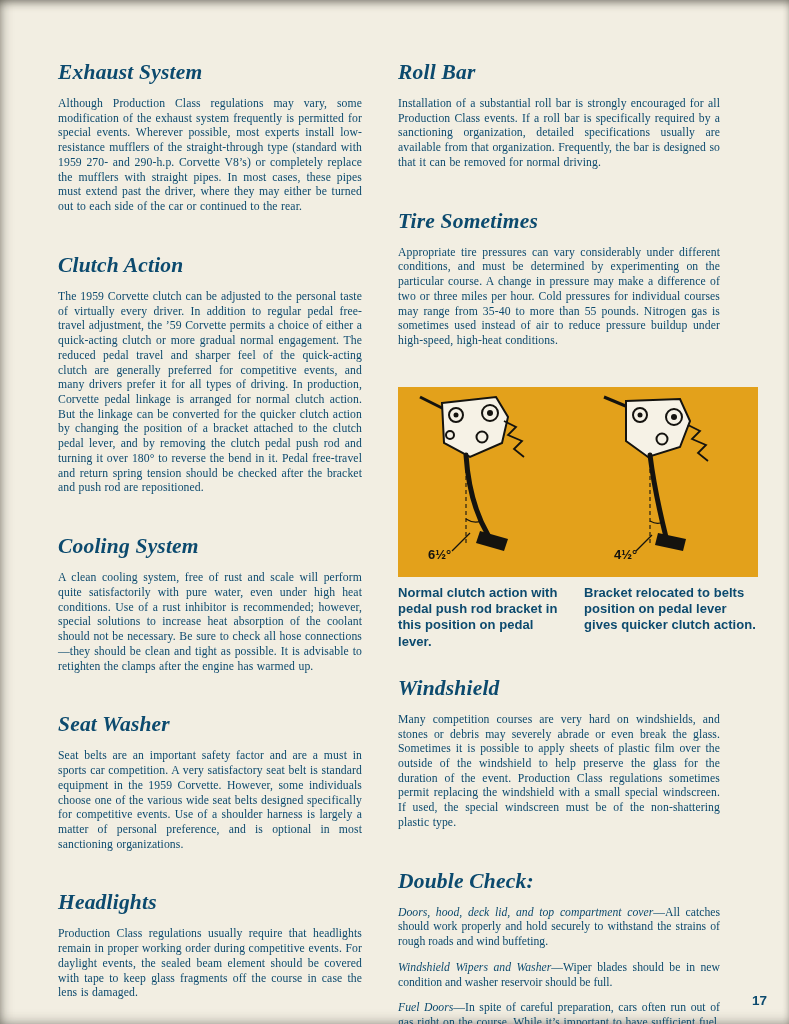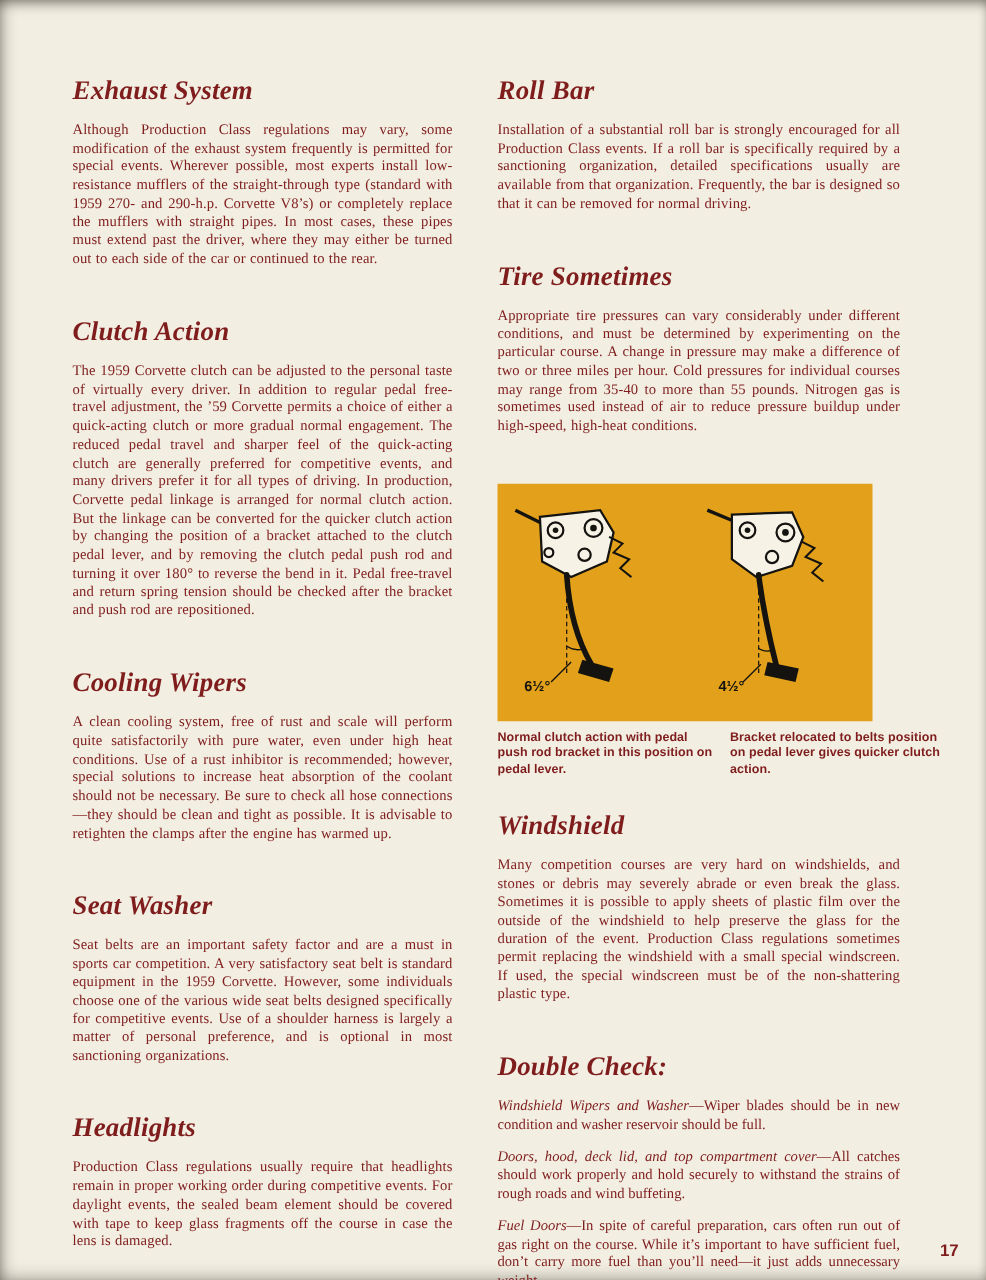--- a/index.html
+++ b/index.html
@@ -7,21 +7,21 @@
     position:relative;
     width:789px;height:1024px;
     margin:0 auto;
     background:#f2eee2;
     box-shadow:
       inset 0 7px 9px -4px rgba(55,52,44,.55),
       inset 9px 0 12px -7px rgba(55,52,44,.40),
       inset -4px 0 8px -6px rgba(55,52,44,.25),
       inset 0 -9px 12px -7px rgba(55,52,44,.35);
     overflow:hidden;
-    color:#7f1d1d;
+    color:#0c4a6e;
     font-family:"Liberation Serif","DejaVu Serif",serif;
   }
   .columns{
     display:flex;
     padding:60px 14px 0 58px;
     gap:36px;
   }
   .col-left{width:304px;flex:none;}
   .col-right{width:322px;flex:none;}
   section{margin:0 0 38px 0;}
@@ -37,39 +37,39 @@
     margin:0;
     font-size:11.7px;
     line-height:1.26;
     text-align:justify;
     letter-spacing:.1px;
     word-spacing:.4px;
   }
   
   figure.clutch-figure{margin:0 0 26px 0;width:372px;}
   .diagram-panel{
-    width:300px;height:190px;
+    width:360px;height:190px;
     background:#e3a11b;
     display:flex;
     justify-content:space-around;
-    align-items:center;
+    align-items:flex-start;
     padding-top:4px;
     box-sizing:border-box;
   }
   .captions{
     display:flex;
     gap:14px;
     margin-top:8px;
   }
   .captions p{
     margin:0;
     width:172px;
     font-family:"Liberation Sans","DejaVu Sans",sans-serif;
     font-weight:700;
-    font-size:10px;
+    font-size:13px;
     line-height:1.25;
     letter-spacing:.05px;
   }
   .dc-item{
     margin:0 0 11px 0;
     font-size:11.7px;
     line-height:1.26;
     text-align:justify;
   }
   .dc-item em{font-style:italic;}
@@ -94,21 +94,21 @@
     <div class="col-left">
       <section>
         <h2>Exhaust System</h2>
         <p class="body">Although Production Class regulations may vary, some modification of the exhaust system frequently is permitted for special events. Wherever possible, most experts install low-resistance mufflers of the straight-through type (standard with 1959 270- and 290-h.p. Corvette V8’s) or completely replace the mufflers with straight pipes. In most cases, these pipes must extend past the driver, where they may either be turned out to each side of the car or continued to the rear.</p>
       </section>
       <section>
         <h2>Clutch Action</h2>
         <p class="body">The 1959 Corvette clutch can be adjusted to the personal taste of virtually every driver. In addition to regular pedal free-travel adjustment, the ’59 Corvette permits a choice of either a quick-acting clutch or more gradual normal engagement. The reduced pedal travel and sharper feel of the quick-acting clutch are generally preferred for competitive events, and many drivers prefer it for all types of driving. In production, Corvette pedal linkage is arranged for normal clutch action. But the linkage can be converted for the quicker clutch action by changing the position of a bracket attached to the clutch pedal lever, and by removing the clutch pedal push rod and turning it over 180° to reverse the bend in it. Pedal free-travel and return spring tension should be checked after the bracket and push rod are repositioned.</p>
       </section>
       <section>
-        <h2>Cooling Wipers</h2>
+        <h2>Cooling System</h2>
         <p class="body">A clean cooling system, free of rust and scale will perform quite satisfactorily with pure water, even under high heat conditions. Use of a rust inhibitor is recommended; however, special solutions to increase heat absorption of the coolant should not be necessary. Be sure to check all hose connections—they should be clean and tight as possible. It is advisable to retighten the clamps after the engine has warmed up.</p>
       </section>
       <section>
         <h2>Seat Washer</h2>
         <p class="body">Seat belts are an important safety factor and are a must in sports car competition. A very satisfactory seat belt is standard equipment in the 1959 Corvette. However, some individuals choose one of the various wide seat belts designed specifically for competitive events. Use of a shoulder harness is largely a matter of personal preference, and is optional in most sanctioning organizations.</p>
       </section>
       <section>
         <h2>Headlights</h2>
         <p class="body">Production Class regulations usually require that headlights remain in proper working order during competitive events. For daylight events, the sealed beam element should be covered with tape to keep glass fragments off the course in case the lens is damaged.</p>
       </section>
@@ -172,22 +172,22 @@
         </div>
       </figure>
 
       <section>
         <h2>Windshield</h2>
         <p class="body">Many competition courses are very hard on windshields, and stones or debris may severely abrade or even break the glass. Sometimes it is possible to apply sheets of plastic film over the outside of the windshield to help preserve the glass for the duration of the event. Production Class regulations sometimes permit replacing the windshield with a small special windscreen. If used, the special windscreen must be of the non-shattering plastic type.</p>
       </section>
 
       <section>
         <h2>Double Check:</h2>
+        <p class="dc-item"><em>Doors, hood, deck lid, and top compartment cover</em><span>—All catches should work properly and hold securely to withstand the strains of rough roads and wind buffeting.</span></p>
         <p class="dc-item"><em>Windshield Wipers and Washer</em><span>—Wiper blades should be in new condition and washer reservoir should be full.</span></p>
-        <p class="dc-item"><em>Doors, hood, deck lid, and top compartment cover</em><span>—All catches should work properly and hold securely to withstand the strains of rough roads and wind buffeting.</span></p>
         <p class="dc-item"><em>Fuel Doors</em><span>—In spite of careful preparation, cars often run out of gas right on the course. While it’s important to have sufficient fuel, don’t carry more fuel than you’ll need—it just adds unnecessary weight.</span></p>
 
       </section>
     </div>
   </div>
 
   <div class="page-number">17</div>
 </div>
 
 </body></html>

